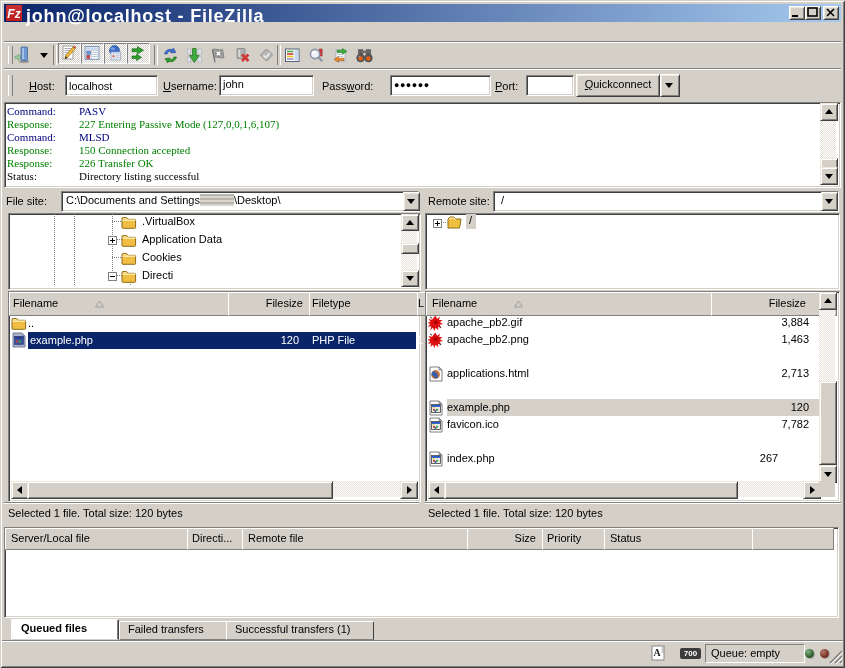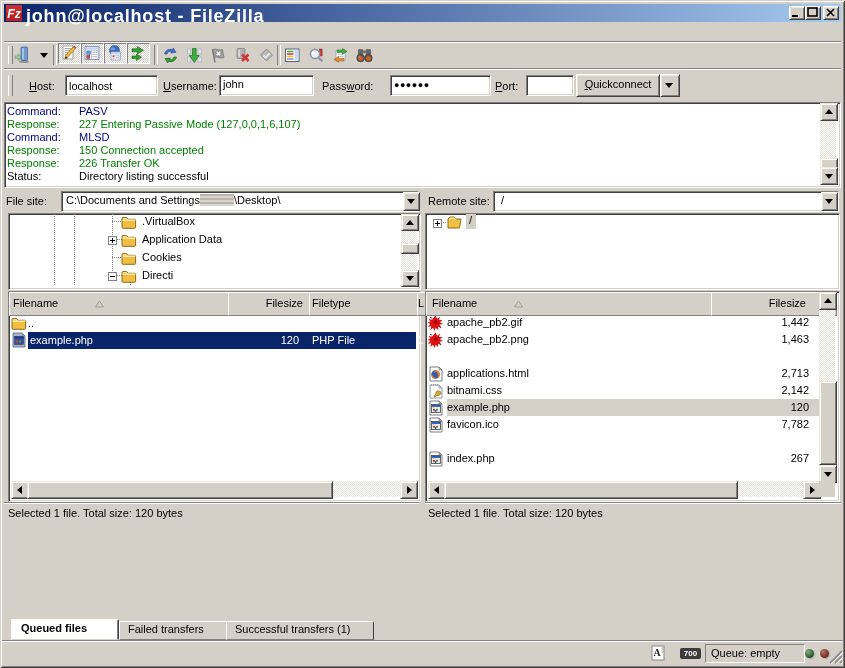--- a/index.html
+++ b/index.html
@@ -178,21 +178,21 @@
         <span style="position:absolute;left:3px;top:4px;font-size:9px;letter-spacing:0.5px">●●●●●●</span>
       </div>
  <span class="abs" style="left:491px;top:10px"><u>P</u>ort:</span>
  <div class="abs sunken" style="left:522px;top:5px;width:46px;height:19px"></div>
  <div class="abs raised" style="left:572px;top:4px;width:82px;height:21px;text-align:center;line-height:19px"><u>Q</u>uickconnect</div>
  <div class="abs raised" style="left:656px;top:4px;width:18px;height:21px">
         <div class="tri-dn" style="position:absolute;left:4px;top:8px"></div>
       </div>
 </div>
 <div class="abs sunken" style="left:4px;top:102px;width:835px;height:84px">
- <div class="abs" style="left:2px;top:1px;font-family:Liberation Sans, sans-serif;white-space:pre">
+ <div class="abs" style="left:2px;top:1px;font-family:Liberation Serif, serif;white-space:pre">
   <div class="abs" style="left:0;top:1px;color:#000080">Command:</div><div class="abs" style="left:72px;top:1px;color:#000080">PASV</div>
   <div class="abs" style="left:0;top:14px;color:#008000">Response:</div><div class="abs" style="left:72px;top:14px;color:#008000">227 Entering Passive Mode (127,0,0,1,6,107)</div>
   <div class="abs" style="left:0;top:27px;color:#000080">Command:</div><div class="abs" style="left:72px;top:27px;color:#000080">MLSD</div>
   <div class="abs" style="left:0;top:40px;color:#008000">Response:</div><div class="abs" style="left:72px;top:40px;color:#008000">150 Connection accepted</div>
   <div class="abs" style="left:0;top:53px;color:#008000">Response:</div><div class="abs" style="left:72px;top:53px;color:#008000">226 Transfer OK</div>
   <div class="abs" style="left:0;top:66px;color:#000">Status:</div><div class="abs" style="left:72px;top:66px;color:#000">Directory listing successful</div>
  </div>
  <div class="abs trough" style="left:815px;top:0;width:16px;height:80px">
   <div class="abs sbtn" style="left:0;top:0;width:16px;height:16px">
           <div class="tri-up" style="position:absolute;left:4px;top:5px"></div>
@@ -369,64 +369,57 @@
   <svg class="abs" style="left:88px;top:8px" width="9" height="8">
           <path d="M4.5 1 L8.5 7 H0.5z" fill="#d4d0c8" stroke="#a0a0a0" stroke-width="1"></path>
         </svg>
   <span class="abs" style="left:300px;top:5px;width:80px;text-align:right">Filesize</span>
  </div>
  <div class="row" style="left:0;top:22px;width:393px">
         <svg class="abs" style="left:2px;top:1px" width="16" height="16">
           <use href="#i-apache"></use>
         </svg>
         <span class="abs" style="left:21px;top:0px">apache_pb2.gif</span>
-        <span class="abs" style="left:303px;top:0px;width:80px;text-align:right">1,442</span>
+        <span class="abs" style="left:303px;top:0px;width:80px;text-align:right">3,884</span>
       </div>
  <div class="row" style="left:0;top:39px;width:393px">
         <svg class="abs" style="left:2px;top:1px" width="16" height="16">
           <use href="#i-apache"></use>
         </svg>
         <span class="abs" style="left:21px;top:0px">apache_pb2.png</span>
         <span class="abs" style="left:303px;top:0px;width:80px;text-align:right">1,463</span>
       </div>
  <div class="row" style="left:0;top:73px;width:393px">
         <svg class="abs" style="left:2px;top:1px" width="16" height="16">
           <use href="#i-ff"></use>
         </svg>
         <span class="abs" style="left:21px;top:0px">applications.html</span>
         <span class="abs" style="left:303px;top:0px;width:80px;text-align:right">2,713</span>
       </div>
- <div class="row" style="left:0;top:90px;width:393px">
-        <svg class="abs" style="left:2px;top:1px" width="16" height="16">
-          <use href="#i-css"></use>
-        </svg>
-        <span class="abs" style="left:21px;top:0px">bitnami.css</span>
-        <span class="abs" style="left:303px;top:0px;width:80px;text-align:right">2,142</span>
-      </div>
  <div class="row" style="left:0;top:107px;width:393px">
         <div class="abs" style="left:21px;top:0;width:372px;height:17px;background:#d5d1c9"></div>
         <svg class="abs" style="left:2px;top:1px" width="16" height="16">
           <use href="#i-win"></use>
         </svg>
         <span class="abs" style="left:21px;top:0px">example.php</span>
         <span class="abs" style="left:303px;top:0px;width:80px;text-align:right">120</span>
       </div>
  <div class="row" style="left:0;top:124px;width:393px">
         <svg class="abs" style="left:2px;top:1px" width="16" height="16">
           <use href="#i-win"></use>
         </svg>
         <span class="abs" style="left:21px;top:0px">favicon.ico</span>
         <span class="abs" style="left:303px;top:0px;width:80px;text-align:right">7,782</span>
       </div>
  <div class="row" style="left:0;top:158px;width:393px">
         <svg class="abs" style="left:2px;top:1px" width="16" height="16">
           <use href="#i-win"></use>
         </svg>
         <span class="abs" style="left:21px;top:0px">index.php</span>
-        <span class="abs" style="left:303px;top:0px;width:80px;text-align:right">267</span>
+        <span class="abs" style="left:303px;top:0px;width:80px;text-align:center">267</span>
       </div>
  <div class="abs trough" style="left:393px;top:0px;width:16px;height:189px">
   <div class="abs sbtn" style="left:0;top:0;width:16px;height:16px">
           <div class="tri-up" style="position:absolute;left:4px;top:5px"></div>
         </div>
   <div class="abs sbtn" style="left:0;top:89px;width:16px;height:82px"></div>
   <div class="abs sbtn" style="left:0;top:173px;width:16px;height:16px">
           <div class="tri-dn" style="position:absolute;left:4px;top:6px"></div>
         </div>
  </div>
@@ -436,20 +429,37 @@
         </div>
   <div class="abs sbtn" style="left:16px;top:0;width:292px;height:16px"></div>
   <div class="abs sbtn" style="left:375px;top:0;width:16px;height:16px">
           <div class="tri-rt" style="position:absolute;left:6px;top:4px"></div>
         </div>
  </div>
  <div class="abs" style="left:393px;top:189px;width:16px;height:16px;background:#d4d0c8"></div>
 </div>
 <div class="abs" style="left:425px;top:502px;width:416px;height:22px;border-top:1px solid #808080;box-shadow:0 1px 0 #fff inset"></div>
 <span class="abs" style="left:428px;top:507px">Selected 1 file. Total size: 120 bytes</span>
+<div class="abs sunken" style="left:4px;top:527px;width:833px;height:89px">
+ <div class="abs" style="left:0px;top:0px;width:829px;height:20px">
+  <div class="abs hdr" style="left:0;top:0;width:182px;height:20px"></div>
+  <div class="abs hdr" style="left:182px;top:0;width:55px;height:20px"></div>
+  <div class="abs hdr" style="left:237px;top:0;width:225px;height:20px"></div>
+  <div class="abs hdr" style="left:462px;top:0;width:75px;height:20px"></div>
+  <div class="abs hdr" style="left:537px;top:0;width:62px;height:20px"></div>
+  <div class="abs hdr" style="left:599px;top:0;width:148px;height:20px"></div>
+  <div class="abs hdr" style="left:747px;top:0;width:80px;height:20px"></div>
+  <span class="abs" style="left:6px;top:4px">Server/Local file</span>
+  <span class="abs" style="left:187px;top:4px">Directi...</span>
+  <span class="abs" style="left:243px;top:4px">Remote file</span>
+  <span class="abs" style="left:451px;top:4px;width:80px;text-align:right">Size</span>
+  <span class="abs" style="left:542px;top:4px">Priority</span>
+  <span class="abs" style="left:605px;top:4px">Status</span>
+ </div>
+</div>
 <div class="abs" style="left:8px;top:619px;width:837px;height:20px">
  <div class="abs" style="left:3px;top:0px;width:106px;height:19px;background:#fff;border:1px solid;border-color:#fff #404040 #d4d0c8 #fff;box-shadow:inset -1px 0 0 #808080;border-radius:2px 2px 0 0"></div>
  <span class="abs" style="left:13px;top:3px;font-weight:bold">Queued files</span>
  <div class="abs" style="left:111px;top:2px;width:107px;height:17px;background:#d4d0c8;border:1px solid;border-color:#fff #404040 #808080 #fff;border-radius:2px 2px 0 0"></div>
  <span class="abs" style="left:120px;top:4px">Failed transfers</span>
  <div class="abs" style="left:218px;top:2px;width:146px;height:17px;background:#d4d0c8;border:1px solid;border-color:#fff #404040 #808080 #fff;border-radius:2px 2px 0 0"></div>
  <span class="abs" style="left:227px;top:4px">Successful transfers (1)</span>
 </div>
 <div class="abs" style="left:2px;top:640px;width:841px;height:0;border-top:1px solid #808080;box-shadow:0 1px 0 #fff"></div>
 <svg class="abs" style="left:651px;top:645px" width="15" height="16" viewBox="0 0 15 16">

